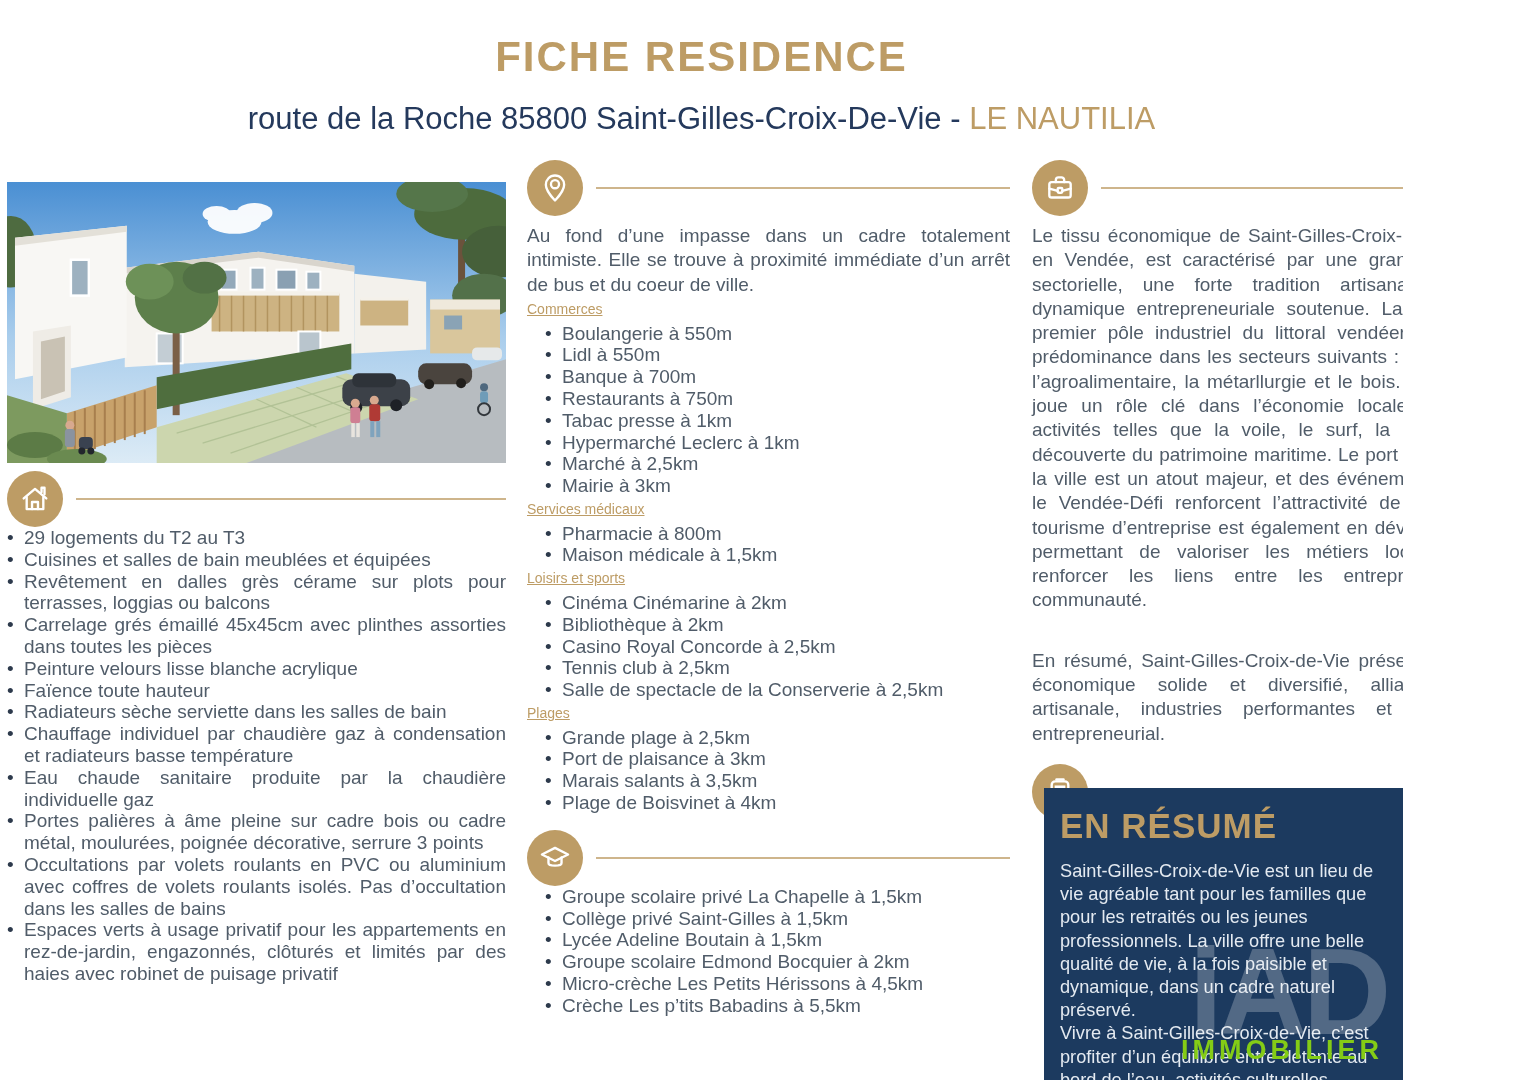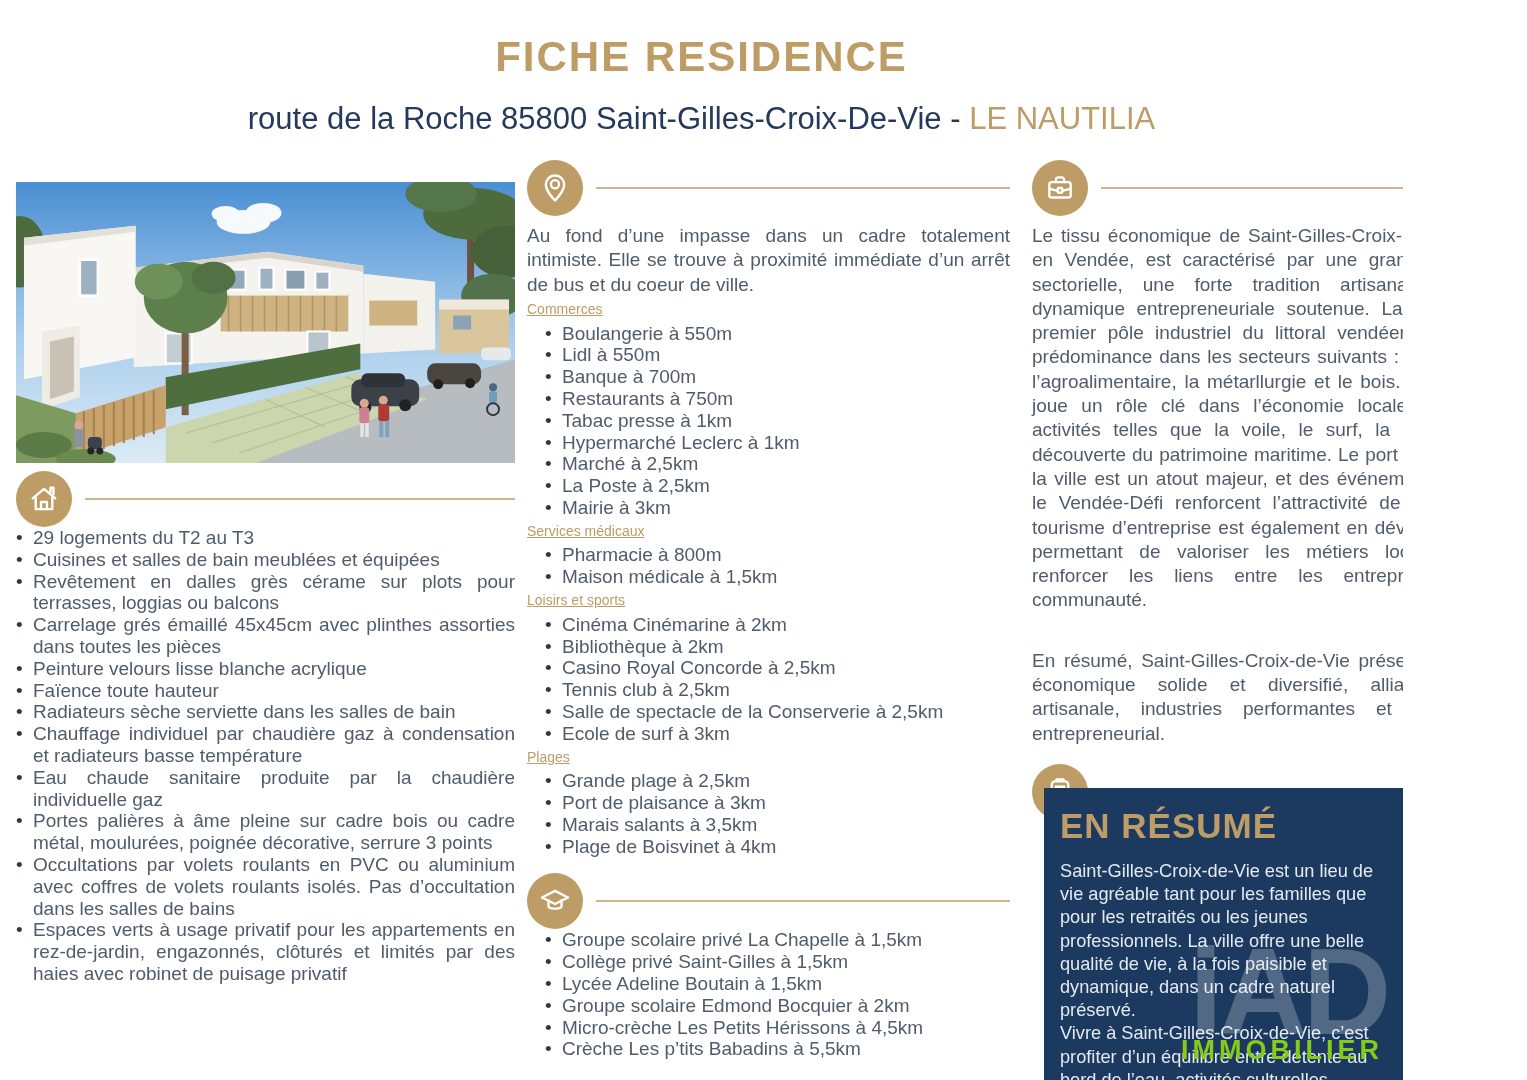--- a/index.html
+++ b/index.html
@@ -13,21 +13,21 @@
     font-family:Liberation Sans, sans-serif;overflow:hidden;color:var(--text);
   }
   
   .doc-title{position:absolute;top:33px;left:0;width:100%;text-align:center;
     font-size:42px;font-weight:bold;letter-spacing:2px;color:var(--gold);}
   .doc-subtitle{position:absolute;top:101px;left:0;width:100%;text-align:center;
     font-size:31px;color:var(--navy);}
   .doc-subtitle .gold{color:var(--gold);}
   
   .col{position:absolute;}
-  .col-left{left:16px;top:182px;width:499px;}
+  .col-left{left:7px;top:182px;width:499px;}
   .col-mid{left:527px;top:160px;width:483px;}
   .col-right{left:1032px;top:160px;width:478px;}
   
   .sec-head{display:flex;align-items:center;gap:13px;height:56px;}
   .icon-circle{width:56px;height:56px;border-radius:50%;background:var(--gold);
     flex:0 0 auto;display:flex;align-items:center;justify-content:center;}
   .icon-circle svg{width:38px;height:38px;}
   .sec-line{flex:1;height:2px;background:var(--gold);opacity:.75;}
   
   p{margin:0;}
@@ -236,38 +236,36 @@
 
     <div class="sub-head">Commerces</div>
     <ul class="bullets indent">
       <li>Boulangerie à 550m</li>
       <li>Lidl à 550m</li>
       <li>Banque à 700m</li>
       <li>Restaurants à 750m</li>
       <li>Tabac presse à 1km</li>
       <li>Hypermarché Leclerc à 1km</li>
       <li>Marché à 2,5km</li>
-      <li>La Poste à 2,5km</li>
       <li>Mairie à 3km</li>
     </ul>
 
     <div class="sub-head">Services médicaux</div>
     <ul class="bullets indent">
       <li>Pharmacie à 800m</li>
       <li>Maison médicale à 1,5km</li>
     </ul>
 
     <div class="sub-head">Loisirs et sports</div>
     <ul class="bullets indent">
       <li>Cinéma Cinémarine à 2km</li>
       <li>Bibliothèque à 2km</li>
       <li>Casino Royal Concorde à 2,5km</li>
       <li>Tennis club à 2,5km</li>
       <li>Salle de spectacle de la Conserverie à 2,5km</li>
-      <li>Ecole de surf à 3km</li>
     </ul>
 
     <div class="sub-head">Plages</div>
     <ul class="bullets indent">
       <li>Grande plage à 2,5km</li>
       <li>Port de plaisance à 3km</li>
       <li>Marais salants à 3,5km</li>
       <li>Plage de Boisvinet à 4km</li>
     </ul>
 

